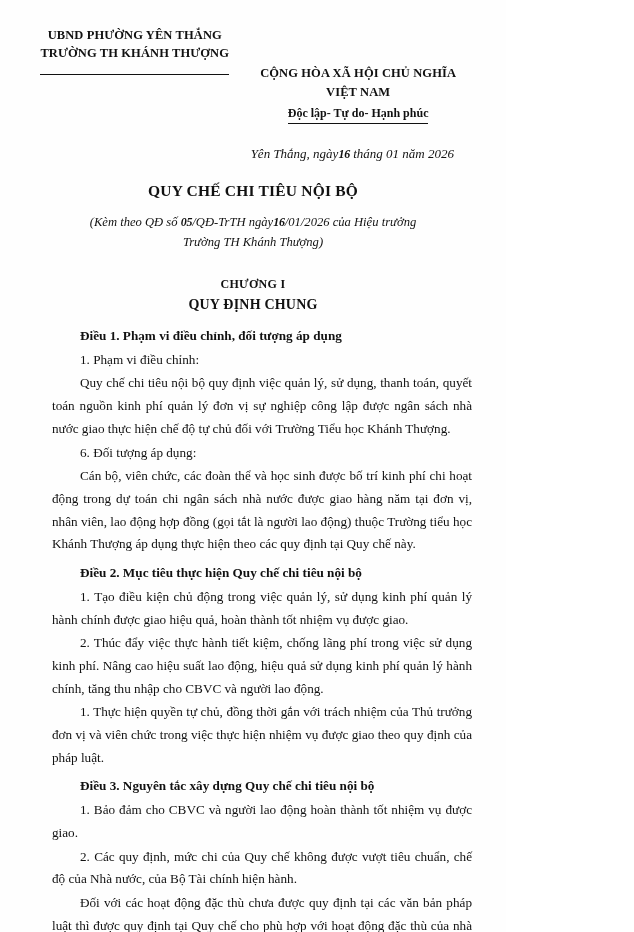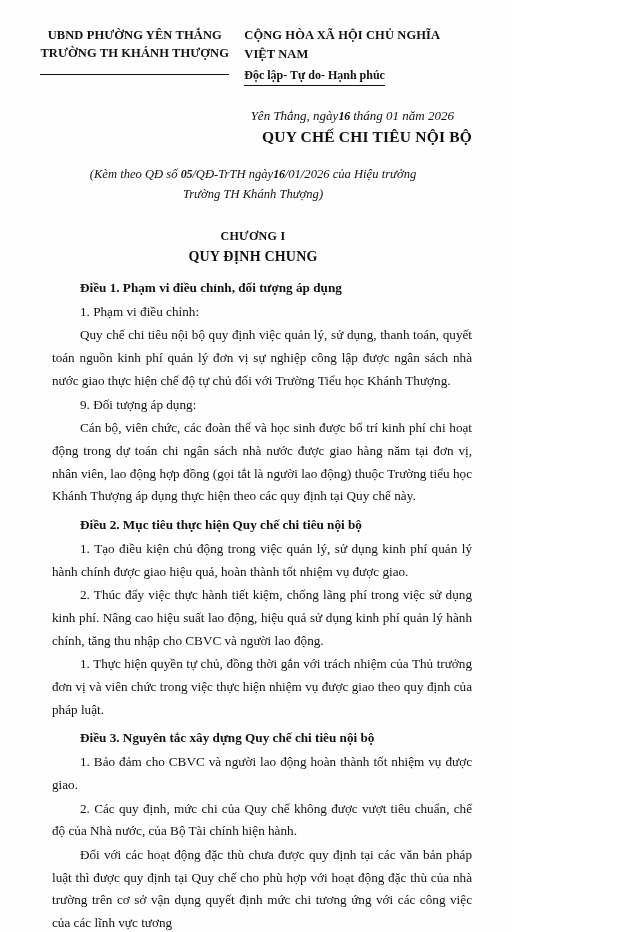--- a/index.html
+++ b/index.html
@@ -41,22 +41,24 @@
   .header-left .line2 {
     display: inline-block;
     position: relative;
   }
   .header-left .line2 .under {
     border-bottom: 1.2px solid #111;
     padding-bottom: 14px;
   }
   .header-right {
     width: 52%;
+    text-align: center;
     font-size: 12.5px;
     line-height: 1.5;
+    margin-top: 38px;
   }
   .header-right .hr-title {
     font-weight: bold;
     letter-spacing: .1px;
   }
   .header-right .hr-sub {
     font-weight: bold;
     font-size: 12px;
     display: inline-block;
     border-bottom: 1.2px solid #111;
@@ -74,28 +76,28 @@
   }
   .hw {
     font-style: italic;
     font-weight: bold;
     font-size: 12px;
     letter-spacing: -0.2px;
   }
 
   
   .doc-title {
-    margin-top: 4px;
-    text-align: right;
+    margin-top: 20px;
+    text-align: center;
     font-weight: bold;
     font-size: 15.5px;
     letter-spacing: .2px;
   }
   .doc-sub {
-    margin-top: 18px;
+    margin-top: 12px;
     text-align: center;
     font-style: italic;
     font-size: 12.6px;
     line-height: 1.65;
   }
 
   
   .chapter {
     margin-top: 24px;
     text-align: center;
@@ -162,21 +164,21 @@
   </div>
 
   <div class="chapter">CHƯƠNG I</div>
   <div class="chapter-sub">QUY ĐỊNH CHUNG</div>
 
   <div class="body-text">
 
     <div class="art-head">Điều 1. Phạm vi điều chỉnh, đối tượng áp dụng</div>
     <p>1. Phạm vi điều chỉnh:</p>
     <p>Quy chế chi tiêu nội bộ quy định việc quản lý, sử dụng, thanh toán, quyết toán nguồn kinh phí quản lý đơn vị sự nghiệp công lập được ngân sách nhà nước giao thực hiện chế độ tự chủ đối với Trường Tiểu học Khánh Thượng.</p>
-    <p>9. Đối tượng áp dụng:</p>
+    <p>6. Đối tượng áp dụng:</p>
     <p>Cán bộ, viên chức, các đoàn thể và học sinh được bố trí kinh phí chi hoạt động trong dự toán chi ngân sách nhà nước được giao hàng năm tại đơn vị, nhân viên, lao động hợp đồng (gọi tắt là người lao động) thuộc Trường tiểu học Khánh Thượng áp dụng thực hiện theo các quy định tại Quy chế này.</p>
 
     <div class="art-head">Điều 2. Mục tiêu thực hiện Quy chế chi tiêu nội bộ</div>
     <p>1. Tạo điều kiện chủ động trong việc quản lý, sử dụng kinh phí quản lý hành chính được giao hiệu quả, hoàn thành tốt nhiệm vụ được giao.</p>
     <p>2. Thúc đẩy việc thực hành tiết kiệm, chống lãng phí trong việc sử dụng kinh phí. Nâng cao hiệu suất lao động, hiệu quả sử dụng kinh phí quản lý hành chính, tăng thu nhập cho CBVC và người lao động.</p>
     <p>1. Thực hiện quyền tự chủ, đồng thời gắn với trách nhiệm của Thủ trưởng đơn vị và viên chức trong việc thực hiện nhiệm vụ được giao theo quy định của pháp luật.</p>
 
     <div class="art-head">Điều 3. Nguyên tắc xây dựng Quy chế chi tiêu nội bộ</div>
     <p>1. Bảo đảm cho CBVC và người lao động hoàn thành tốt nhiệm vụ được giao.</p>
     <p>2. Các quy định, mức chi của Quy chế không được vượt tiêu chuẩn, chế độ của Nhà nước, của Bộ Tài chính hiện hành.</p>

